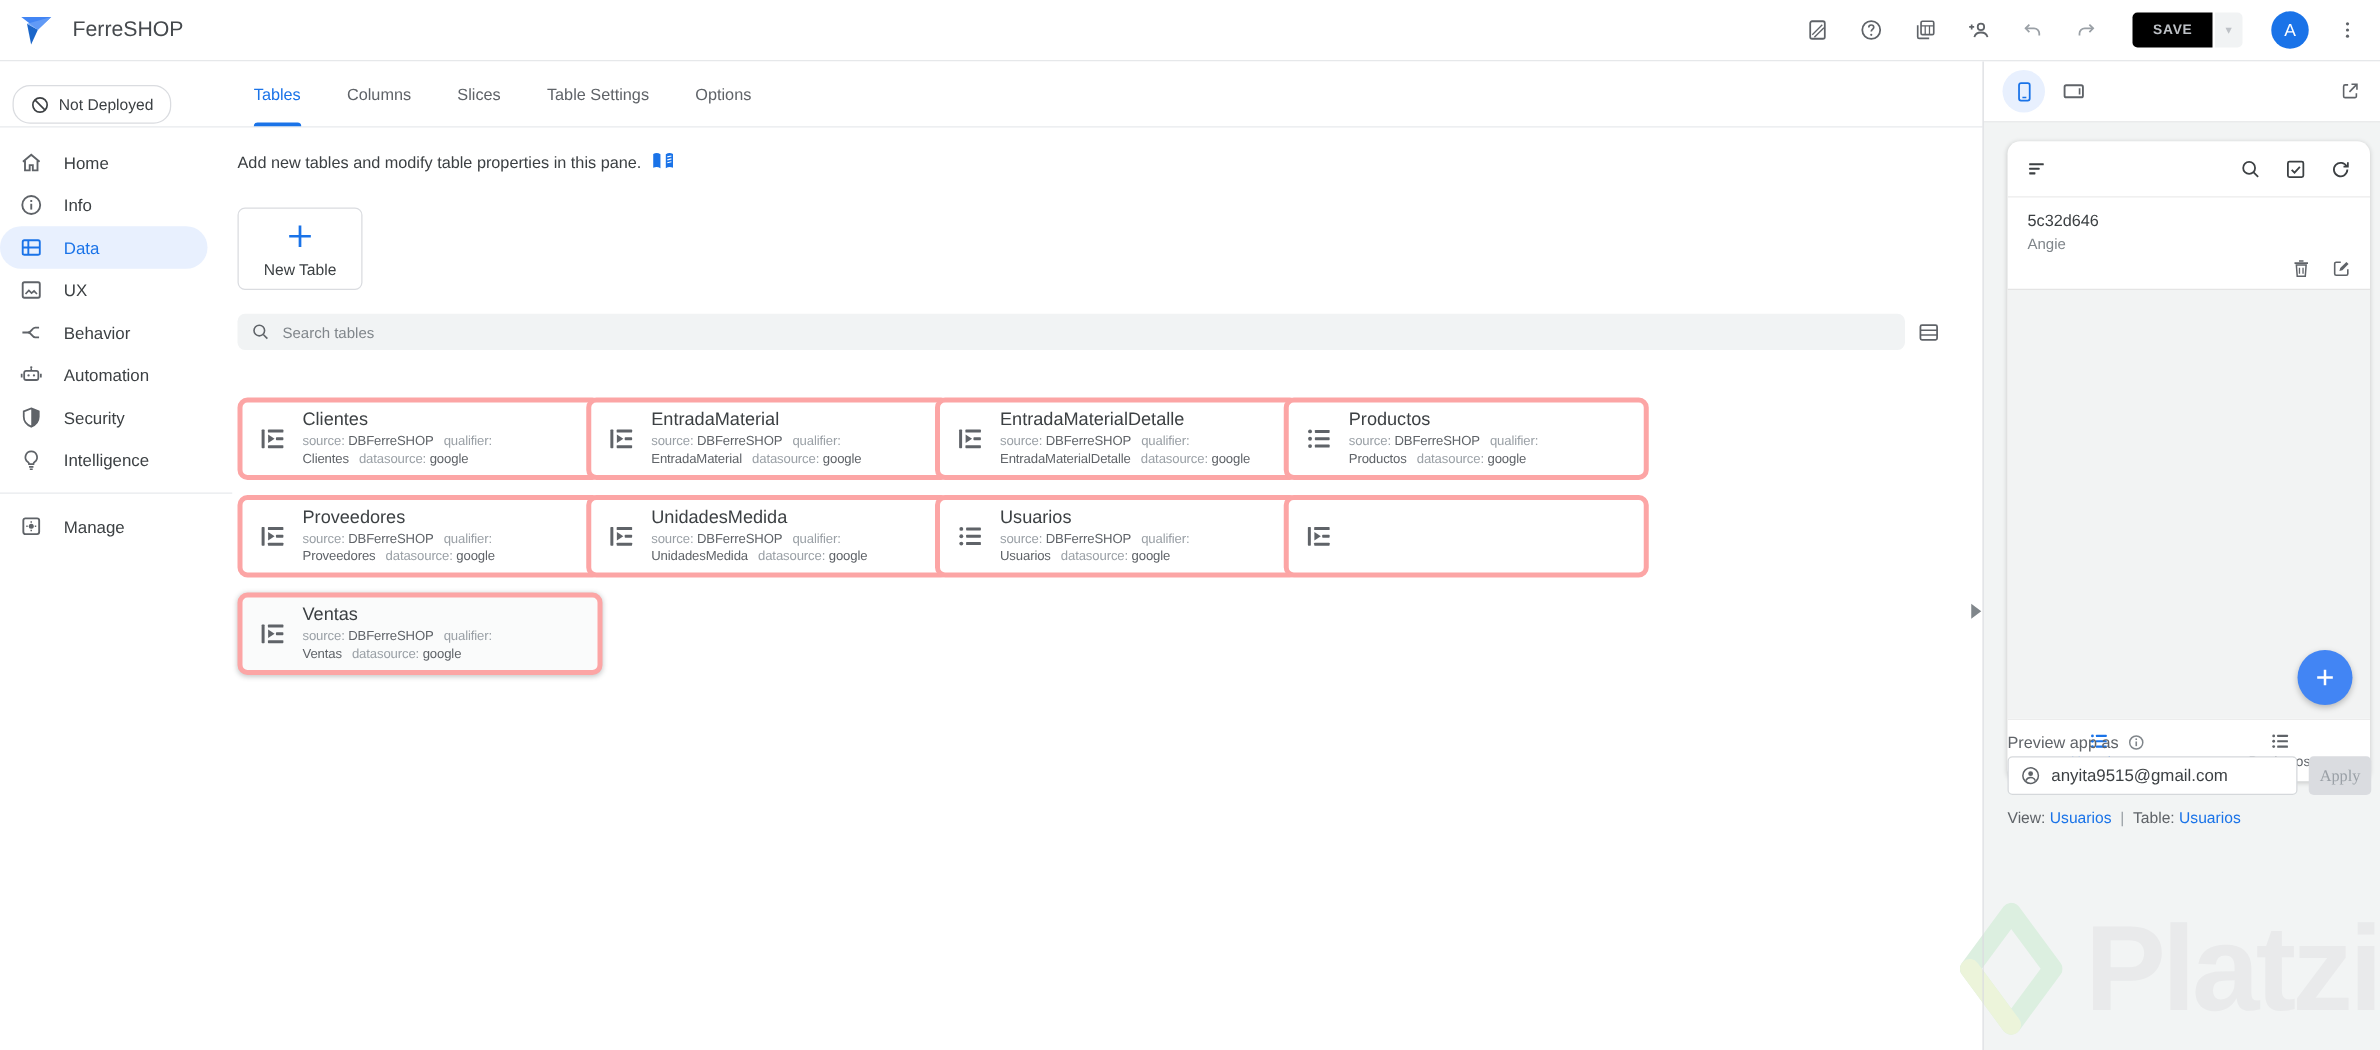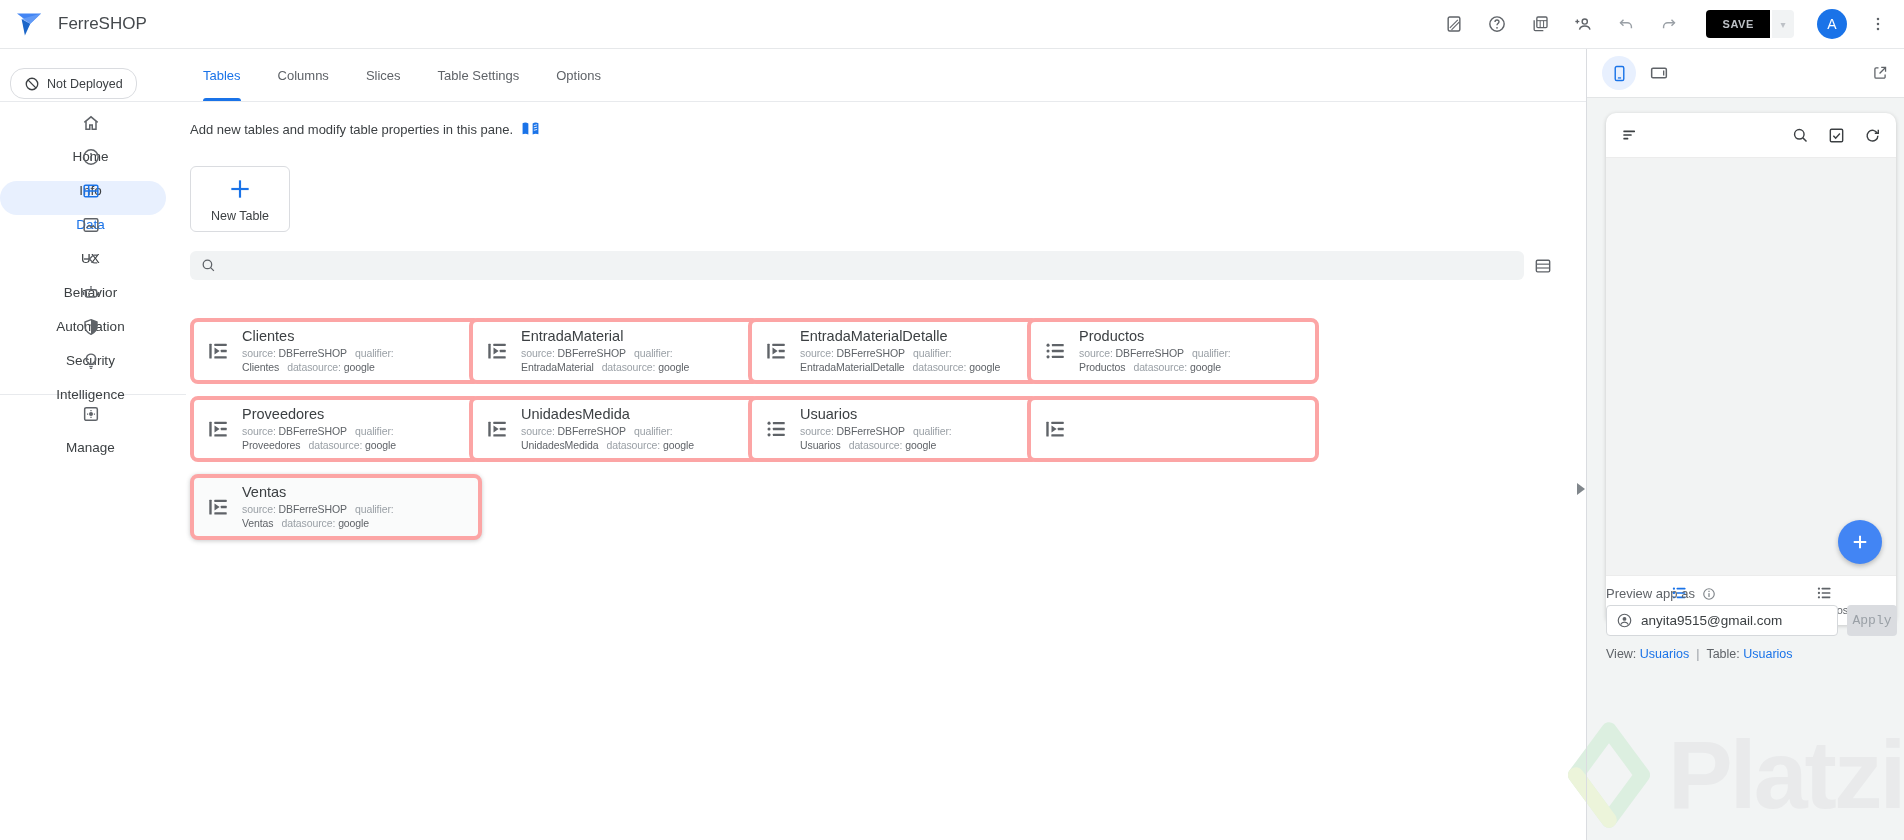--- a/index.html
+++ b/index.html
@@ -34,21 +34,21 @@
     display:flex; align-items:center; gap:37px; padding-left:17px; z-index:3; }
   .tab { position:relative; font-size:13px; font-weight:500; color:#5f6368; height:52px;
     display:flex; align-items:center; cursor:pointer; }
   .tab.active { color:#1a73e8; }
   .tab.active::after { content:""; position:absolute; left:0; right:0; bottom:0; height:3px;
     background:#1a73e8; border-radius:3px 3px 0 0; }
 
   
   .sidebar { position:absolute; left:0; top:101px; width:186px; bottom:0; background:#fff; padding-top:12px; }
   .side-item { height:34px; display:flex; align-items:center; gap:16px; padding-left:15px;
-    font-size:13.5px; color:#3c4043; cursor:pointer; margin-right:20px; border-radius:17px;flex-direction:column; }
+    font-size:13.5px; color:#3c4043; cursor:pointer; margin-right:20px; border-radius:17px; }
   .side-item svg { color:#5f6368; flex:none; }
   .side-item.active { background:#e8f0fe; color:#1a73e8; }
   .side-item.active svg { color:#1a73e8; }
   .side-divider { height:1px; background:#e8eaed; margin:9px 0; }
 
   
   .main { position:absolute; left:186px; top:101px; width:1400px; bottom:0; background:#fff; }
   .desc { position:absolute; left:4px; top:20px; display:flex; align-items:center; gap:8px;
     font-size:13px; color:#3c4043; }
   .doc-icon { cursor:pointer; }
@@ -114,21 +114,21 @@
     width:48px; height:3px; background:#1a73e8; border-radius:2px 2px 0 0; }
 
   .preview-as { position:absolute; left:19px; top:537px; display:flex; align-items:center; gap:7px;
     font-size:13px; color:#5f6368; }
   .preview-as svg { color:#80868b; cursor:pointer; }
   .email-row { position:absolute; left:19px; top:556px; display:flex; align-items:center; gap:9px; }
   .email-input { width:232px; height:31px; background:#fff; border:1px solid #d5d8db; border-radius:4px;
     display:flex; align-items:center; gap:8px; padding:0 9px; color:#5f6368; }
   .email-input input { border:none; outline:none; flex:1; font-size:13.5px; color:#3c4043; font-family:inherit; min-width:0; }
   .apply-btn { width:50px; height:31px; background:#dadce0; color:#9aa0a6; border:none; border-radius:4px;
-    font-size:13px; font-family:Liberation Mono, monospace; }
+    font-size:13px; font-family:Liberation Serif, serif; }
   .view-line { position:absolute; left:19px; top:598px; font-size:12.5px; color:#5f6368; }
   .view-line .lnk { color:#1a73e8; cursor:pointer; }
   .view-line .sep { color:#9aa0a6; margin:0 7px; }
 
   .watermark { position:absolute; left:1568px; top:722px; display:flex; align-items:center;
     pointer-events:none; z-index:1; }
   .wm-text { font-size:97px; font-weight:700; color:#e9eaeb; letter-spacing:-3px; line-height:104px; margin-left:18px; }
 </style>
 </head>
 <body>
@@ -311,20 +311,21 @@
         <line x1="4" y1="12" x2="20" y2="12" stroke="#1a73e8" stroke-width="2"></line>
       </svg>
     <span class="nt-label">New Table</span>
   </div>
 
   <div class="search-bar">
     <svg width="17" height="17" viewBox="0 0 24 24">
         <circle cx="10.5" cy="10.5" r="6" fill="none" stroke="currentColor" stroke-width="1.8"></circle>
         <line x1="15" y1="15" x2="19.6" y2="19.6" stroke="currentColor" stroke-width="1.8"></line>
       </svg>
+    <input type="text" placeholder="Search tables" style="">
   </div>
   <span class="view-toggle">
     <svg width="20" height="20" viewBox="0 0 24 24">
         <rect x="4" y="5" width="16" height="14" rx="1.5" fill="none" stroke="currentColor" stroke-width="1.7"></rect>
         <line x1="4" y1="9.8" x2="20" y2="9.8" stroke="currentColor" stroke-width="1.4"></line>
         <line x1="4" y1="14.4" x2="20" y2="14.4" stroke="currentColor" stroke-width="1.4"></line>
       </svg>
   </span>
 
   <div class="tables-grid">
@@ -532,20 +533,41 @@
         </span>
         <span>
           <svg width="19" height="19" viewBox="0 0 24 24">
               <path d="M18.2 9.4a6.8 6.8 0 10.6 2.8" fill="none" stroke="currentColor" stroke-width="1.8"></path>
               <path d="M19.3 4.8v4.4h-4.4" fill="none" stroke="currentColor" stroke-width="1.8"></path>
             </svg>
         </span>
       </span>
     </div>
 
+    <div class="em-record">
+      <div class="rec-title">5c32d646</div>
+      <div class="rec-sub">Angie</div>
+      <div class="rec-actions">
+        <span>
+          <svg width="18" height="18" viewBox="0 0 24 24">
+              <path d="M6.8 8h10.4l-.9 12H7.7z" fill="none" stroke="currentColor" stroke-width="1.6"></path>
+              <line x1="4.8" y1="6" x2="19.2" y2="6" stroke="currentColor" stroke-width="1.7"></line>
+              <line x1="9.6" y1="3.8" x2="14.4" y2="3.8" stroke="currentColor" stroke-width="1.7"></line>
+              <line x1="10.1" y1="10.8" x2="10.1" y2="17.4" stroke="currentColor" stroke-width="1.4"></line>
+              <line x1="13.9" y1="10.8" x2="13.9" y2="17.4" stroke="currentColor" stroke-width="1.4"></line>
+            </svg>
+        </span>
+        <span>
+          <svg width="18" height="18" viewBox="0 0 24 24">
+              <path d="M11.5 5H6.6A1.6 1.6 0 005 6.6v10.8A1.6 1.6 0 006.6 19h10.8a1.6 1.6 0 001.6-1.6v-4.9" fill="none" stroke="currentColor" stroke-width="1.7"></path>
+              <path d="M10 14.5l.9-3.2 6.6-6.6 2.3 2.3-6.6 6.6z" fill="currentColor"></path>
+            </svg>
+        </span>
+      </div>
+    </div>
 
     <div class="em-space">
       <div class="fab">
         <svg width="20" height="20" viewBox="0 0 24 24">
             <line x1="12" y1="4.5" x2="12" y2="19.5" stroke="#fff" stroke-width="2.4"></line>
             <line x1="4.5" y1="12" x2="19.5" y2="12" stroke="#fff" stroke-width="2.4"></line>
           </svg>
       </div>
     </div>
 

